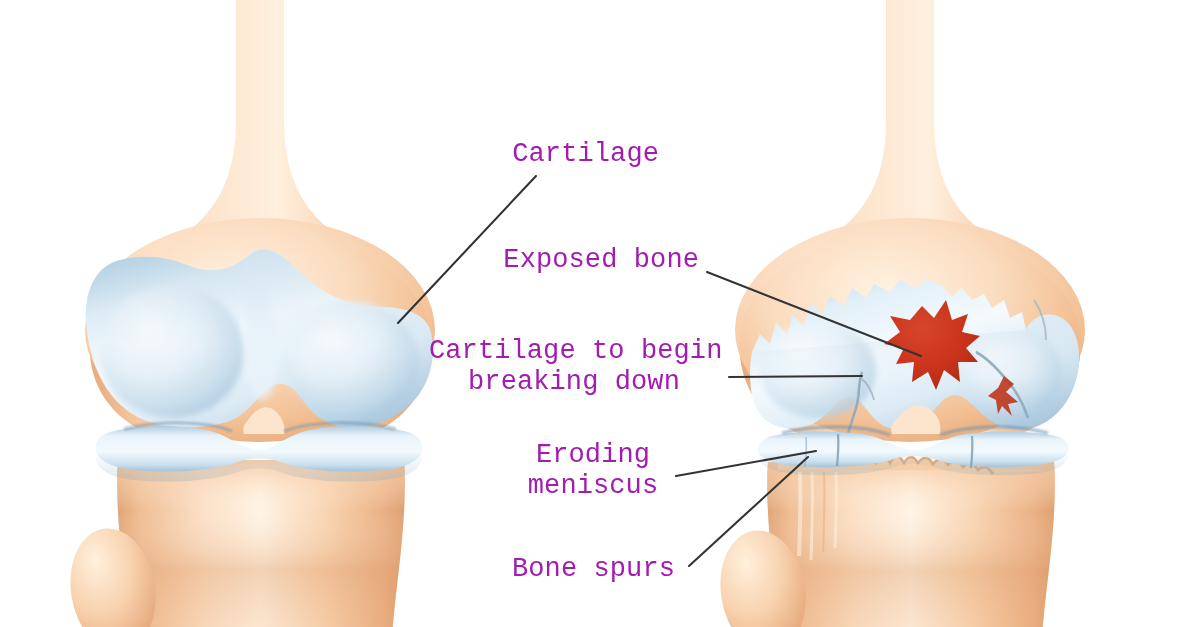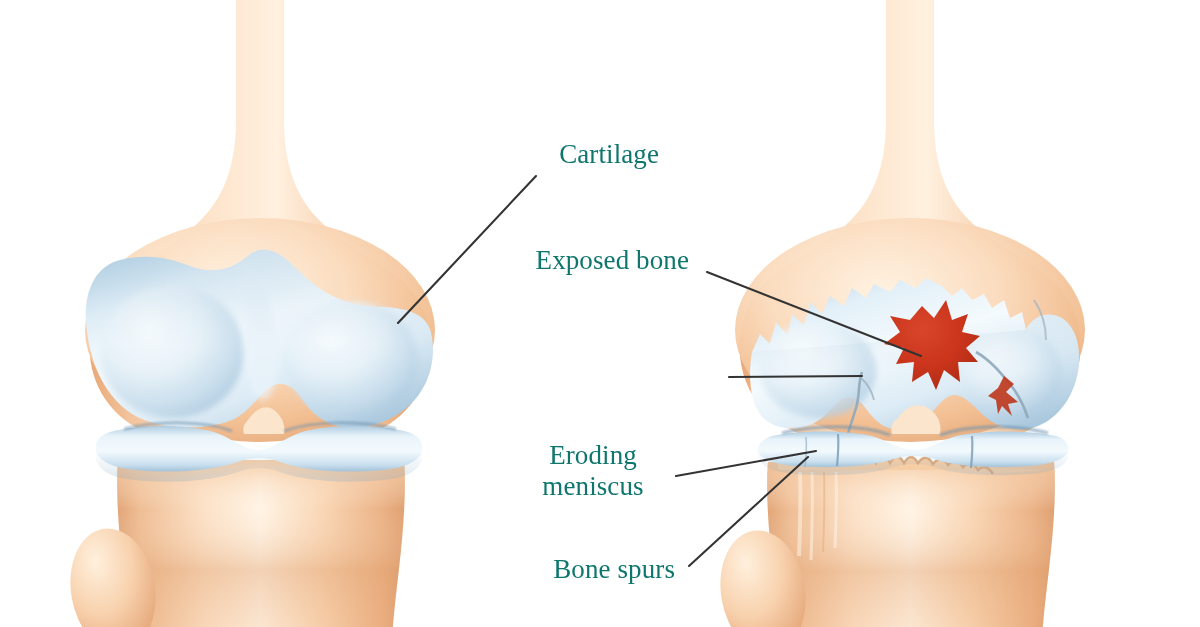--- a/index.html
+++ b/index.html
@@ -22,22 +22,22 @@
   #anatomy-svg {
     position: absolute;
     left: 0;
     top: 0;
     width: 1200px;
     height: 627px;
     display: block;
   }
   .annotation-label {
     position: absolute;
-    color: #0f766e;
-    font-family: Liberation Serif, serif;
+    color: #a21caf;
+    font-family: Liberation Mono, monospace;
     font-size: 27px;
     line-height: 31px;
     letter-spacing: 0.1px;
     white-space: pre;
     font-weight: 400;
   }
   .align-right { text-align: right; }
   .align-center { text-align: center; }
 </style>
 </head>
@@ -321,21 +321,23 @@
       <line x1="536" y1="176" x2="398" y2="323"></line>
       <line x1="707" y1="272" x2="921" y2="356"></line>
       <line x1="729" y1="377" x2="862" y2="376"></line>
       <line x1="676" y1="476" x2="816" y2="451"></line>
       <line x1="689" y1="566" x2="808" y2="457"></line>
     </g>
   </svg>
 
   <div class="annotation-label align-right" style="left:379px; top:139px; width:280px;">Cartilage</div>
 
-  <div class="annotation-label align-right" style="left:359px; top:245px; width:330px;">Exposed bone</div>
-
+  <div class="annotation-label align-right" style="left:369px; top:245px; width:330px;">Exposed bone</div>
+
+  <div class="annotation-label align-center" style="left:429px; top:336px; width:290px;">Cartilage to begin
+breaking down</div>
 
   <div class="annotation-label align-right" style="left:400px; top:554px; width:275px;">Bone spurs</div>
 
   <div class="annotation-label align-center" style="left:503px; top:440px; width:180px;">Eroding
 meniscus</div>
 
 </div>
 
 </body></html>

